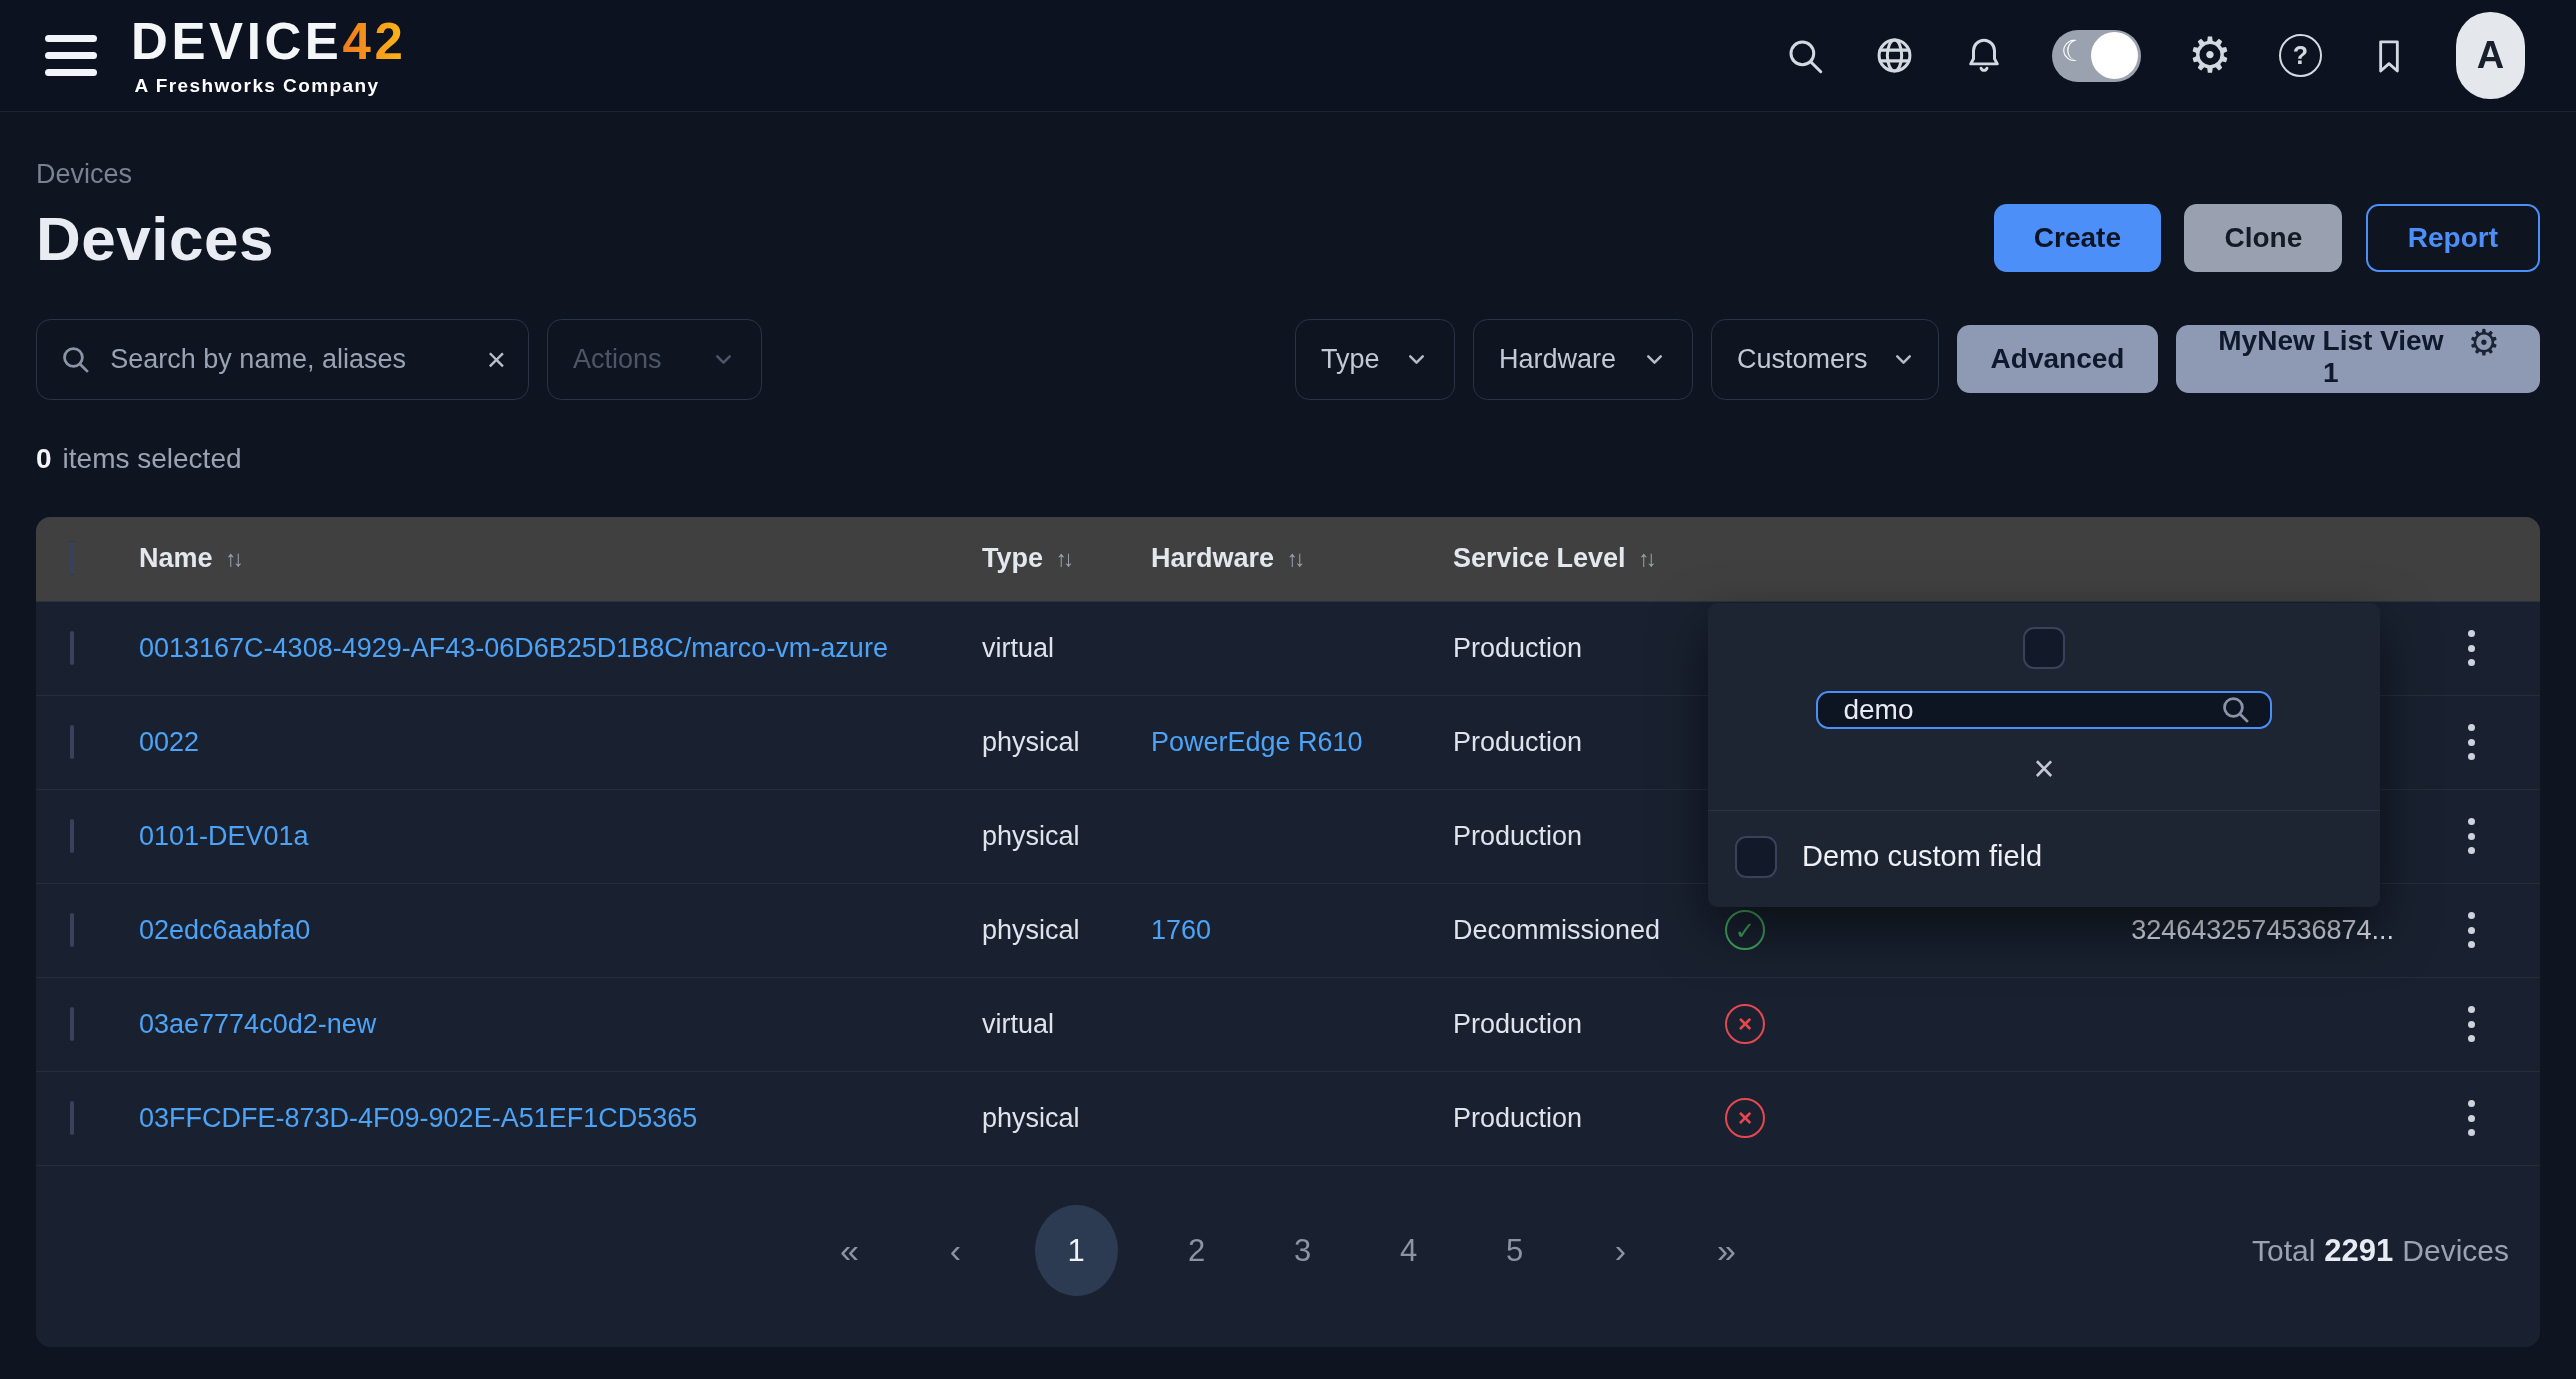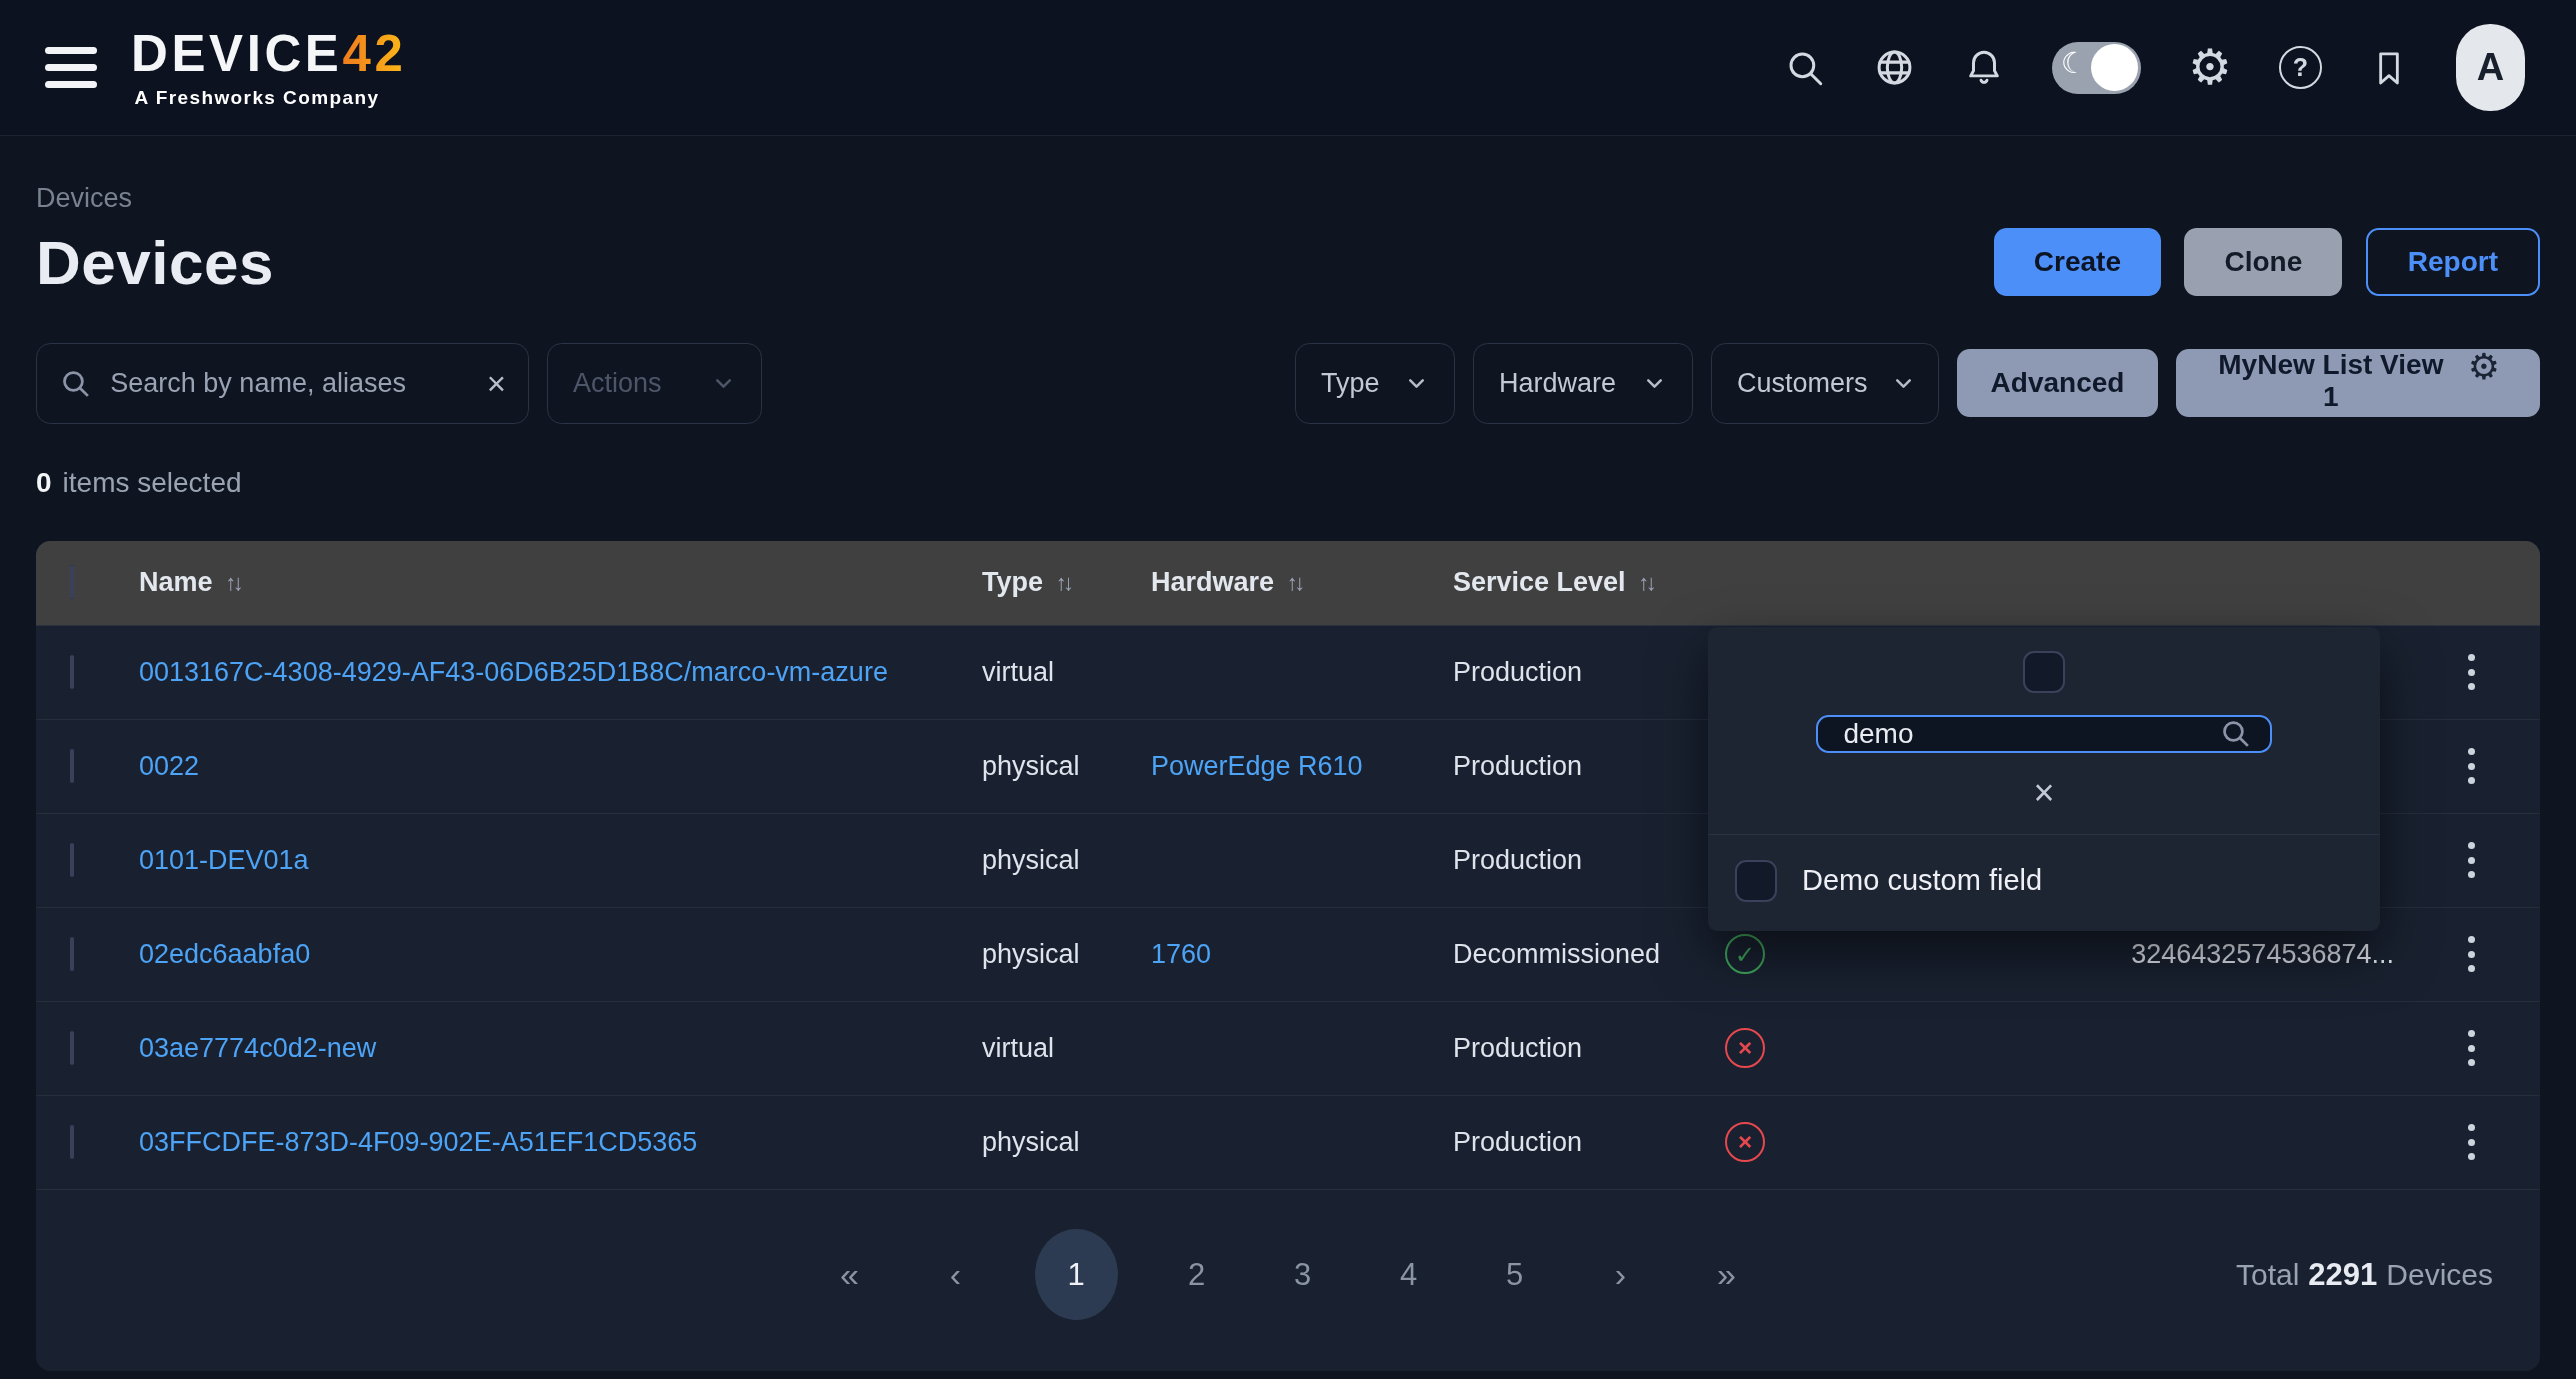--- a/index.html
+++ b/index.html
@@ -6,21 +6,21 @@
   *{box-sizing:border-box;}
   #app{
     position:relative;width:2576px;height:1379px;overflow:hidden;
     background:#0e1420;color:#dfe3ec;
     font-family:"Liberation Sans","DejaVu Sans",sans-serif;
   }
   .glyph{font-family:"DejaVu Sans",sans-serif;}
 
   
   .topbar{
-    height:136px;display:flex;align-items:center;justify-content:space-between;
+    height:112px;display:flex;align-items:center;justify-content:space-between;
     padding:0 51px 0 45px;background:#0d1220;border-bottom:0.9px solid rgba(255,255,255,.07);
   }
   .tb-left{display:flex;align-items:center;gap:34px;}
   .hamburger{display:flex;flex-direction:column;gap:10px;background:none;border:none;cursor:pointer;padding:0;}
   .hamburger span{display:block;width:52px;height:7.2px;border-radius:3.6px;background:#f2f4f7;}
   .logo{display:flex;flex-direction:column;align-items:flex-start;line-height:1;cursor:pointer;}
   .logo-line{font-size:51px;font-weight:700;letter-spacing:3.6px;color:#f5f6f8;}
   .logo-num{background:linear-gradient(90deg,#ef7b1e,#fcb817);-webkit-background-clip:text;background-clip:text;color:transparent;font-weight:700;}
   .logo-tag{font-size:19px;font-weight:700;letter-spacing:1.4px;color:#ffffff;margin:9px 0 0 3.6px;}
   .tb-right{display:flex;align-items:center;gap:47px;}
@@ -98,21 +98,21 @@
   .c-custom{text-align:right;padding-right:65px;color:#dfe3ec;white-space:nowrap;}
   .kebab{display:flex;flex-direction:column;gap:7.2px;align-items:center;justify-content:center;cursor:pointer;background:none;border:none;padding:9px;}
   .kebab i{width:7.2px;height:7.2px;border-radius:50%;background:#cdd3dd;}
 
   
   .pag-row{position:relative;height:145px;display:flex;align-items:center;justify-content:center;margin-top:12.7px;}
   .pager{display:flex;align-items:center;gap:52px;}
   .pg{min-width:54px;text-align:center;font-size:34px;color:#8b94a3;cursor:pointer;background:none;border:none;font-family:inherit;padding:0;}
   .pg.num{font-size:31px;}
   .pg.active{width:83px;height:91px;border-radius:50%;background:#2d3b52;color:#eef1f6;display:flex;align-items:center;justify-content:center;}
-  .total{position:absolute;right:47px;top:50%;transform:translateY(-50%);font-size:30px;color:#9aa3b2;}
+  .total{position:absolute;right:31px;top:50%;transform:translateY(-50%);font-size:30px;color:#9aa3b2;}
   .total b{color:#e8ebf1;margin:0 9px;font-size:31px;}
 </style>
 </head>
 <body>
 
 <div id="app">
 
   <header class="topbar">
     <div class="tb-left">
       <button class="hamburger" aria-label="menu">

